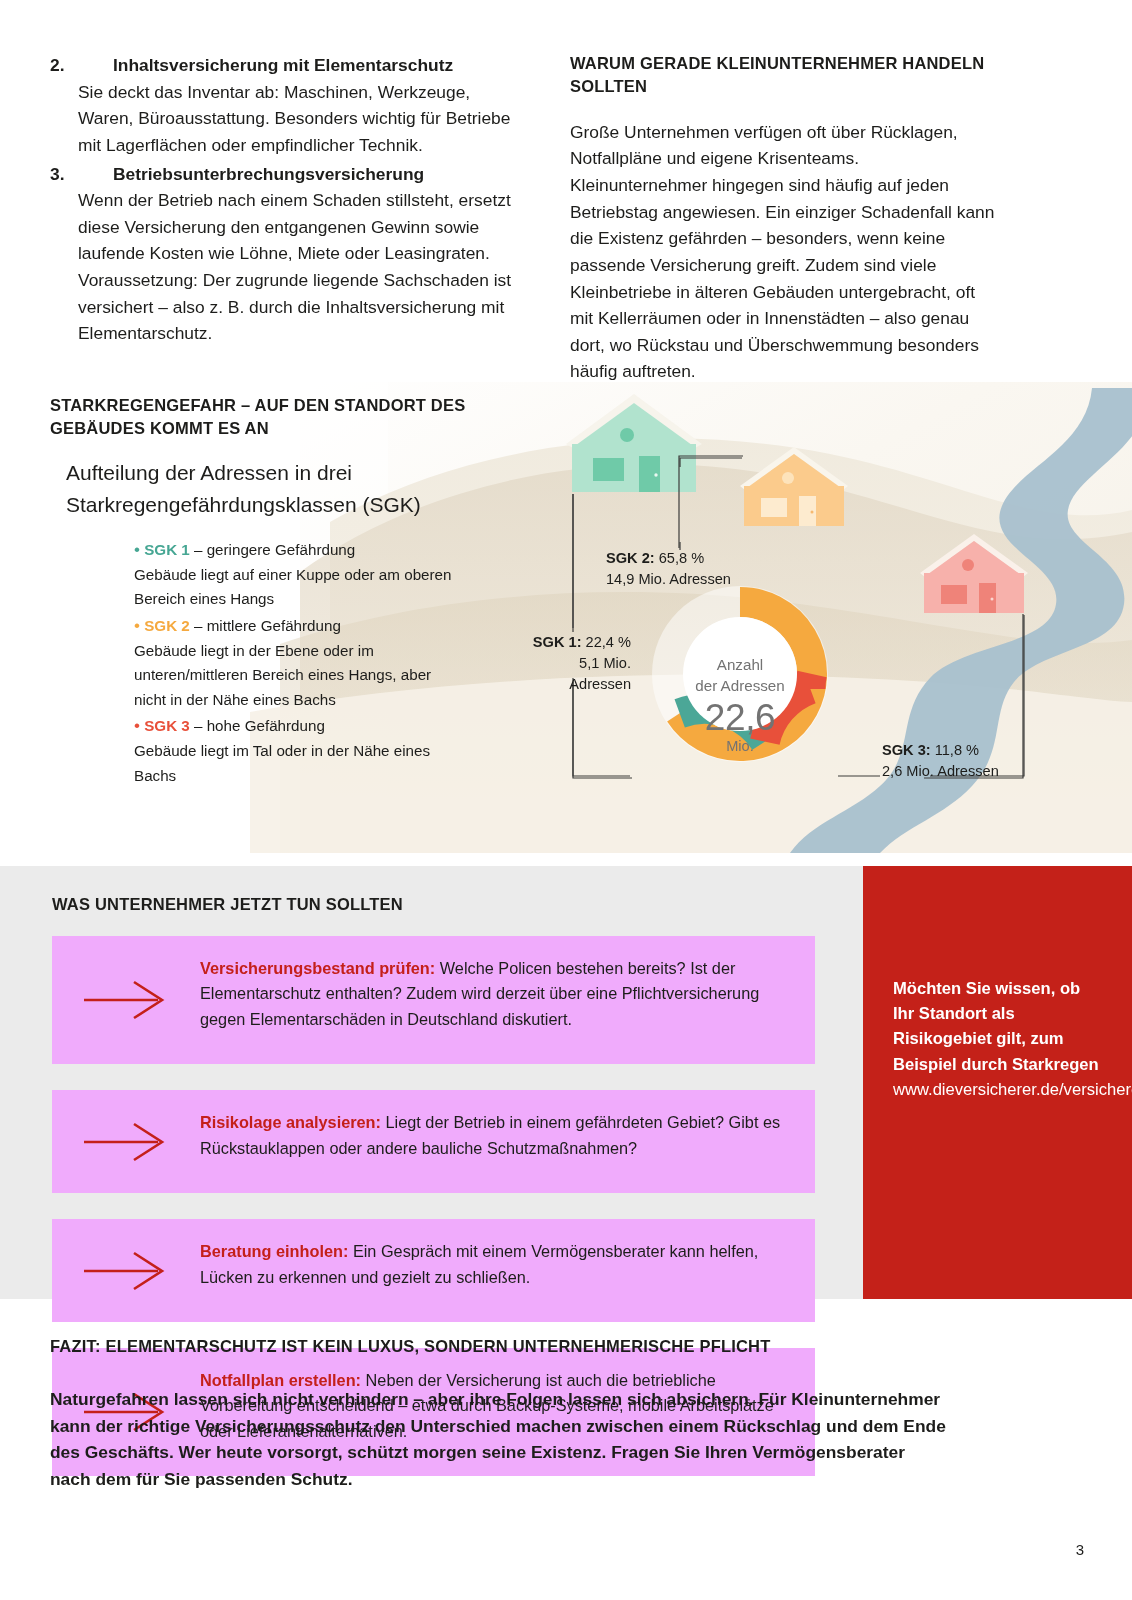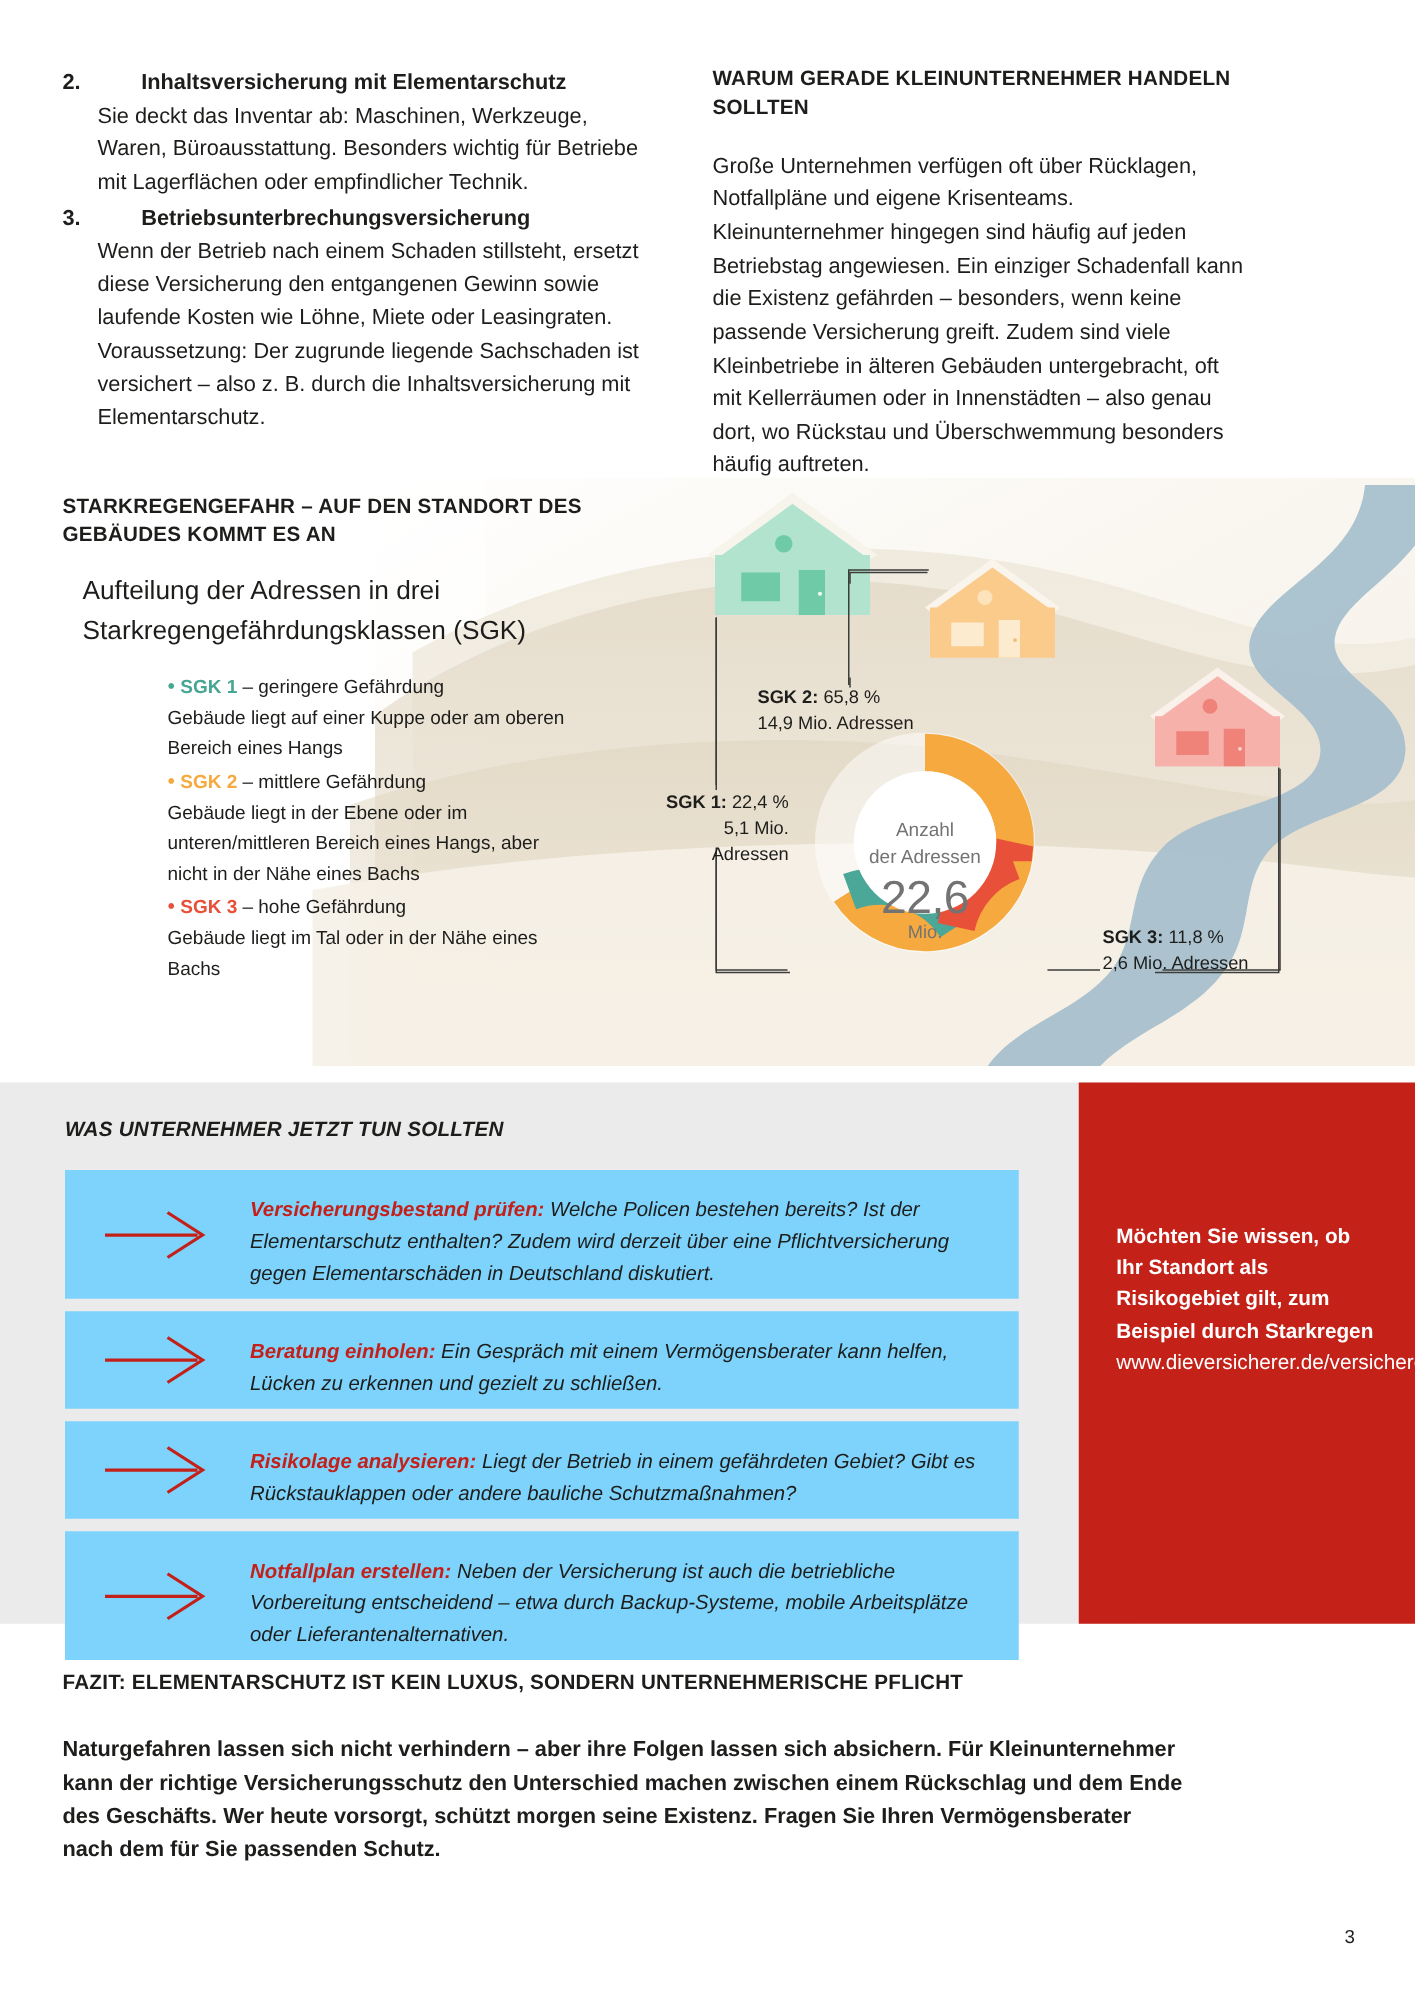--- a/index.html
+++ b/index.html
@@ -55,34 +55,34 @@
   .lbl-sgk3{left:882px;top:740px;width:130px;text-align:left;}
 
   .donut-center{
     position:absolute;left:661px;top:655px;width:158px;text-align:center;z-index:6;
     font-size:15.2px;line-height:1.36;color:#737373;
   }
   .donut-center .big{font-size:37px;line-height:1.02;display:block;margin:3px 0 0;letter-spacing:-.01em;}
   .donut-center .mio{font-size:14.6px;display:block;}
 
   
-  .gray{position:absolute;left:0;top:866px;width:904px;height:433px;background:#ebebeb;font-style:italic;}
+  .gray{position:absolute;left:0;top:866px;width:904px;height:433px;background:#ebebeb;}
   .redbox{position:absolute;left:863px;top:866px;width:269px;height:433px;background:#c42119;padding-left:28px;}
   .redbox-inner{position:absolute;left:30px;top:110px;width:210px;color:#fff;}
   .redbox-inner .hl{font-size:16.6px;font-weight:bold;line-height:1.52;}
   .redbox-inner .url{font-size:16.6px;line-height:1.52;}
 
   h3.gray-title{
     position:absolute;left:52px;top:29px;font-size:16.5px;font-weight:bold;
     letter-spacing:.012em;text-transform:uppercase;margin:0;
   }
   .cards{position:absolute;left:52px;top:70px;width:763px;}
   .card{
-    background:#7dd3fc;position:relative;margin-bottom:10px;
-    padding:20px 22px 7px 148px;min-height:56px;box-sizing:border-box;
+    background:#f0abfc;position:relative;margin-bottom:26px;
+    padding:20px 22px 32px 148px;min-height:56px;box-sizing:border-box;
   }
   .card p{margin:0;font-size:16.3px;line-height:1.56;}
   .card .ttl{color:#c4201a;font-weight:bold;}
   .arrow{position:absolute;left:30px;top:50%;transform:translateY(-50%);width:86px;height:40px;}
 
   
   .fazit{position:absolute;left:50px;top:1337px;width:900px;}
   h3.fazit-title{font-size:16.5px;font-weight:bold;letter-spacing:.012em;
     text-transform:uppercase;margin:0 0 30px 0;}
   p.fazit-body{font-size:17.4px;font-weight:bold;line-height:1.53;margin:0;}
@@ -278,29 +278,29 @@
           <polyline points="52,2 80,20 52,38" fill="none" stroke="#c4201a" stroke-width="2.6"></polyline>
         </svg>
         <p><span class="ttl">Versicherungsbestand prüfen:</span><span> Welche Policen bestehen bereits? Ist der Elementarschutz enthalten? Zudem wird derzeit über eine Pflichtversicherung gegen Elementarschäden in Deutschland diskutiert.</span></p>
       </div>
 
       <div class="card">
         <svg class="arrow" viewBox="0 0 86 40">
           <line x1="2" y1="20" x2="76" y2="20" stroke="#c4201a" stroke-width="2.6"></line>
           <polyline points="52,2 80,20 52,38" fill="none" stroke="#c4201a" stroke-width="2.6"></polyline>
         </svg>
-        <p><span class="ttl">Beratung einholen:</span><span> Ein Gespräch mit einem Vermögensberater kann helfen, Lücken zu erkennen und gezielt zu schließen.</span></p>
+        <p><span class="ttl">Risikolage analysieren:</span><span> Liegt der Betrieb in einem gefährdeten Gebiet? Gibt es Rückstauklappen oder andere bauliche Schutzmaßnahmen?</span></p>
       </div>
 
       <div class="card">
         <svg class="arrow" viewBox="0 0 86 40">
           <line x1="2" y1="20" x2="76" y2="20" stroke="#c4201a" stroke-width="2.6"></line>
           <polyline points="52,2 80,20 52,38" fill="none" stroke="#c4201a" stroke-width="2.6"></polyline>
         </svg>
-        <p><span class="ttl">Risikolage analysieren:</span><span> Liegt der Betrieb in einem gefährdeten Gebiet? Gibt es Rückstauklappen oder andere bauliche Schutzmaßnahmen?</span></p>
+        <p><span class="ttl">Beratung einholen:</span><span> Ein Gespräch mit einem Vermögensberater kann helfen, Lücken zu erkennen und gezielt zu schließen.</span></p>
       </div>
 
       <div class="card">
         <svg class="arrow" viewBox="0 0 86 40">
           <line x1="2" y1="20" x2="76" y2="20" stroke="#c4201a" stroke-width="2.6"></line>
           <polyline points="52,2 80,20 52,38" fill="none" stroke="#c4201a" stroke-width="2.6"></polyline>
         </svg>
         <p><span class="ttl">Notfallplan erstellen:</span><span> Neben der Versicherung ist auch die betriebliche Vorbereitung entscheidend – etwa durch Backup-Systeme, mobile Arbeitsplätze oder Lieferantenalternativen.</span></p>
       </div>
 

